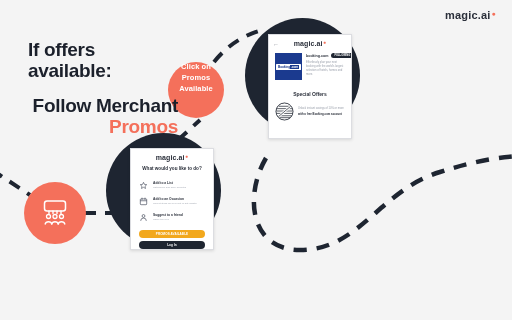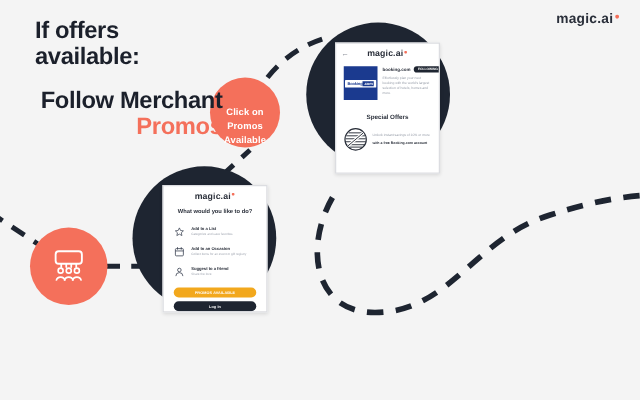--- a/index.html
+++ b/index.html
@@ -17,41 +17,41 @@
 
   
   .brand{
     position:absolute;top:9px;right:14px;z-index:40;
     font-size:11px;letter-spacing:.2px;color:#2a2f3a;font-weight:600;
     display:flex;align-items:flex-start;
   }
   .brand .tick{color:#f4705b;font-size:7px;line-height:1;margin-left:1px;margin-top:1px;}
 
   
-  .headline{position:absolute;left:28px;top:14px;z-index:30;width:150px;}
+  .headline{position:absolute;left:28px;top:39px;z-index:30;width:150px;}
   .headline .l1{
     font-size:19px;font-weight:700;color:#1b202b;line-height:1.12;letter-spacing:-.3px;
   }
   .headline .l2{
     margin-top:13px;font-size:19px;font-weight:700;color:#1b202b;
     line-height:1.12;letter-spacing:-.3px;text-align:right;
   }
   .headline .promos{color:#f4705b;}
 
   
   .audience-badge{
     position:absolute;left:24px;top:182px;width:62px;height:62px;border-radius:50%;
     background:#f4705b;z-index:20;display:flex;align-items:center;justify-content:center;
   }
 
   
   .promo-bubble{
     position:absolute;left:168px;top:62px;width:56px;height:56px;border-radius:50%;
     background:#f4705b;z-index:25;
-    display:flex;align-items:flex-end;justify-content:center;text-align:center;
+    display:flex;align-items:flex-start;justify-content:center;text-align:center;
     color:#fff;font-size:7.5px;font-weight:700;line-height:1.45;letter-spacing:.1px;
   }
 
   
   .dark-circle{position:absolute;border-radius:50%;background:#1e2531;z-index:10;}
   #circle-top{left:245px;top:18px;width:115px;height:115px;}
   #circle-bottom{left:106px;top:133px;width:115px;height:115px;}
 
   
   .phone{

